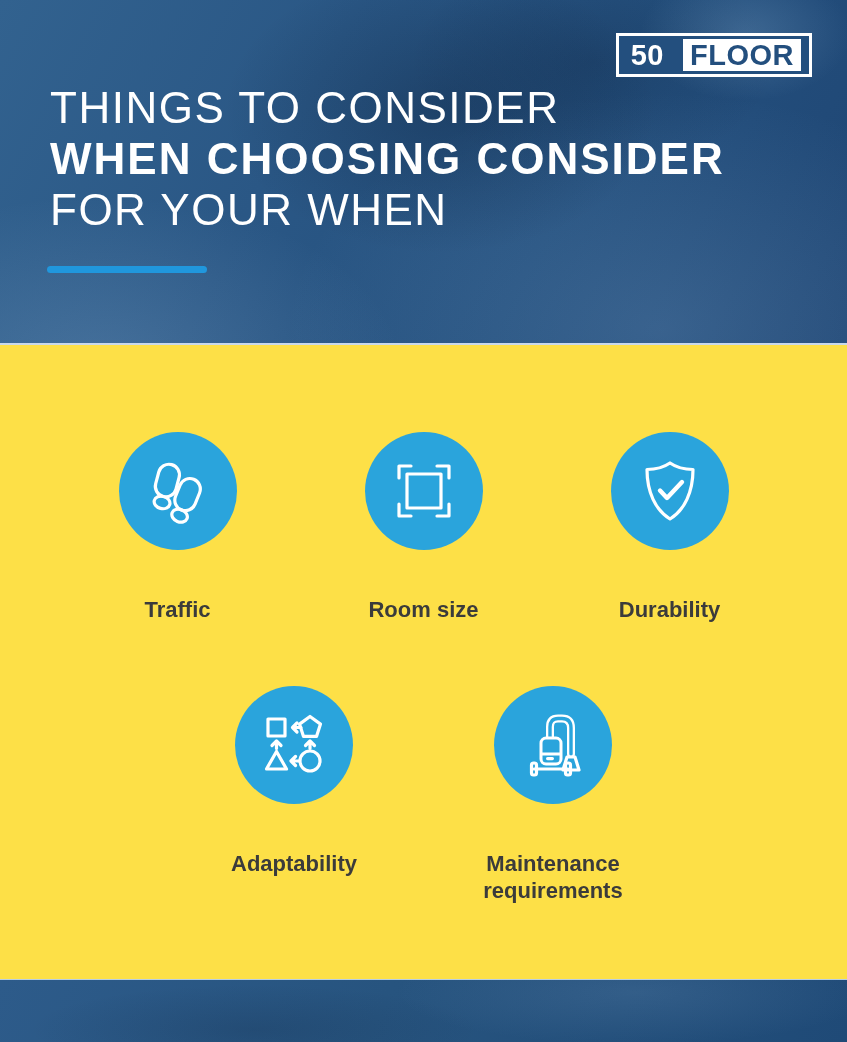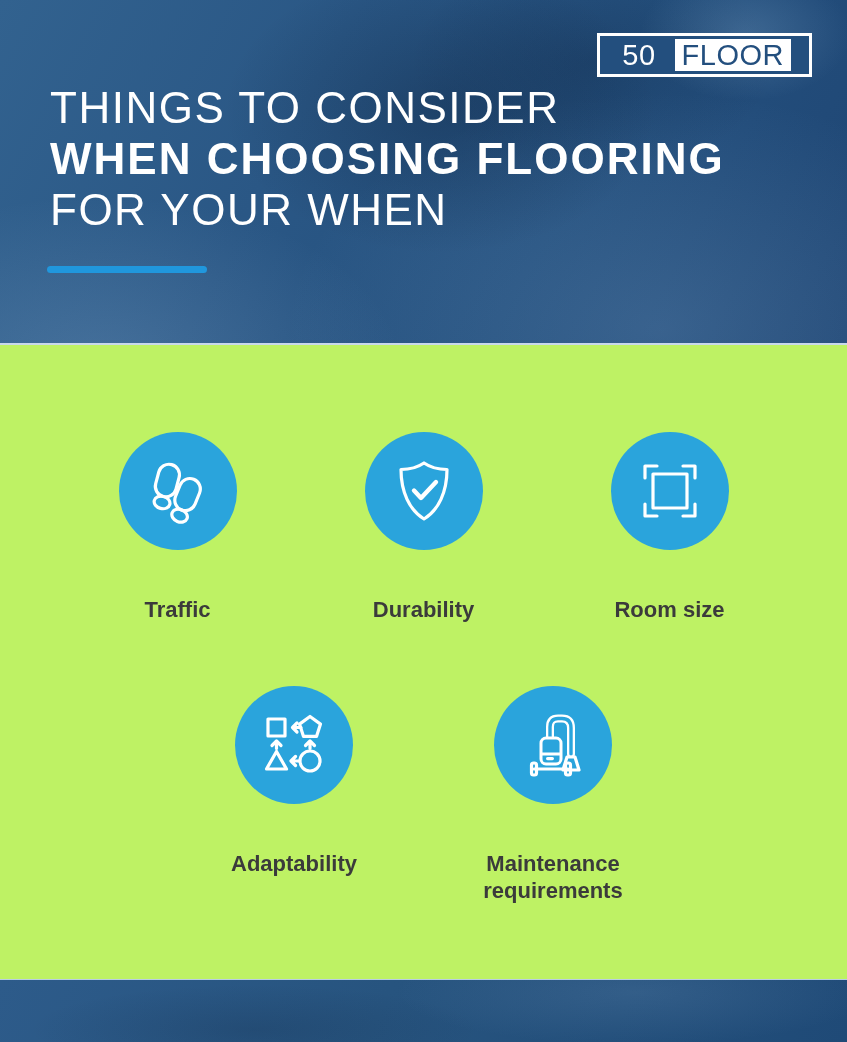--- a/index.html
+++ b/index.html
@@ -22,42 +22,42 @@
       radial-gradient(430px 250px at 12% 108%, rgba(165,198,230,.22), transparent 70%),
       radial-gradient(520px 330px at 78% 96%, rgba(150,188,224,.20), transparent 72%),
       linear-gradient(118deg,#32628f 0%,#2a5785 35%,#24507e 65%,#1f4674 100%);
     border-bottom:2px solid #c9d9ea;
   }
   .logo{
     position:absolute;top:33px;right:35px;
     display:flex;align-items:center;
     border:3px solid #ffffff;
     background:var(--logo-navy,#234f7e);
-    padding:3px 18px;
-    font-weight:normal;
+    padding:3px 8px;
+    font-weight:bold;
     font-size:29px;
     line-height:32px;
     letter-spacing:0.5px;
   }
   .logo-number{color:#ffffff;padding:0 5px 0 4px;}
   .logo-word{background:#ffffff;color:var(--logo-navy,#234f7e);padding:0 7px;margin-left:14px;}
   .hero-title{
     position:absolute;left:47px;top:79px;margin:3px;
     color:#ffffff;font-weight:normal;
   }
   .hero-title span{display:block;font-size:44px;line-height:51px;}
   .t-light{font-weight:300;letter-spacing:1.5px;}
   .t-bold{font-weight:bold;letter-spacing:2px;}
   .accent-bar{
     position:absolute;left:47px;top:266px;
     width:160px;height:7px;border-radius:3.5px;
     background:var(--accent-blue,#2097dd);
   }
   
-  main{flex:1 1 auto;background:#bef264;}
+  main{flex:1 1 auto;background:#fde047;}
   .row{display:flex;justify-content:center;}
   .row-1{padding-top:87px;gap:106px;}
   .row-1 .item{width:140px;}
   .row-2{margin-top:63px;gap:89px;}
   .row-2 .item{width:170px;}
   .item{display:flex;flex-direction:column;align-items:center;}
   .circle{
     width:118px;height:118px;border-radius:50%;
     background:var(--circle-blue,#2aa4dc);
     display:flex;align-items:center;justify-content:center;
@@ -90,21 +90,21 @@
 </head>
 <body>
 
 <header class="hero">
   <div class="logo">
     <span class="logo-number">50</span>
     <span class="logo-word">FLOOR</span>
   </div>
   <h1 class="hero-title">
     <span class="t-light">THINGS TO CONSIDER</span>
-    <span class="t-bold">WHEN CHOOSING FLOORING</span>
+    <span class="t-bold">WHEN CHOOSING CONSIDER</span>
     <span class="t-light">FOR YOUR WHEN</span>
   </h1>
   <div class="accent-bar"></div>
 </header>
 
 <main>
   <div class="row row-1">
 
     <div class="item">
       <div class="circle">
@@ -118,38 +118,38 @@
             <ellipse cx="0.5" cy="21" rx="8" ry="6.2"></ellipse>
           </g>
         </svg>
       </div>
       <div class="label">Traffic</div>
     </div>
 
     <div class="item">
       <div class="circle">
         <svg width="68" height="68" viewBox="0 0 68 68">
-          <path class="icon-stroke" stroke-width="3.6" d="M34,6 C40.5,10.5 48,12.5 57,12.5 C57,35 48.5,53 34,62 C19.5,53 11,35 11,12.5 C20,12.5 27.5,10.5 34,6 Z"></path>
-          <path class="icon-stroke-thick" d="M24,33.5 L31,41 L46,25"></path>
-        </svg>
-      </div>
-      <div class="label">Durability</div>
-    </div>
-
-    <div class="item">
-      <div class="circle">
-        <svg width="68" height="68" viewBox="0 0 68 68">
           <rect class="icon-stroke" stroke-width="3.6" x="17" y="17" width="34" height="34"></rect>
           <path class="icon-stroke" stroke-width="3.6" stroke-linecap="butt" d="M9,21 L9,9 L21,9"></path>
           <path class="icon-stroke" stroke-width="3.6" stroke-linecap="butt" d="M47,9 L59,9 L59,21"></path>
           <path class="icon-stroke" stroke-width="3.6" stroke-linecap="butt" d="M59,47 L59,59 L47,59"></path>
           <path class="icon-stroke" stroke-width="3.6" stroke-linecap="butt" d="M21,59 L9,59 L9,47"></path>
         </svg>
       </div>
       <div class="label">Room size</div>
+    </div>
+
+    <div class="item">
+      <div class="circle">
+        <svg width="68" height="68" viewBox="0 0 68 68">
+          <path class="icon-stroke" stroke-width="3.6" d="M34,6 C40.5,10.5 48,12.5 57,12.5 C57,35 48.5,53 34,62 C19.5,53 11,35 11,12.5 C20,12.5 27.5,10.5 34,6 Z"></path>
+          <path class="icon-stroke-thick" d="M24,33.5 L31,41 L46,25"></path>
+        </svg>
+      </div>
+      <div class="label">Durability</div>
     </div>
 
   </div>
 
   <div class="row row-2">
 
     <div class="item">
       <div class="circle">
         <svg width="68" height="68" viewBox="0 0 68 68">
           <rect class="icon-stroke" x="8" y="8" width="17" height="17"></rect>

